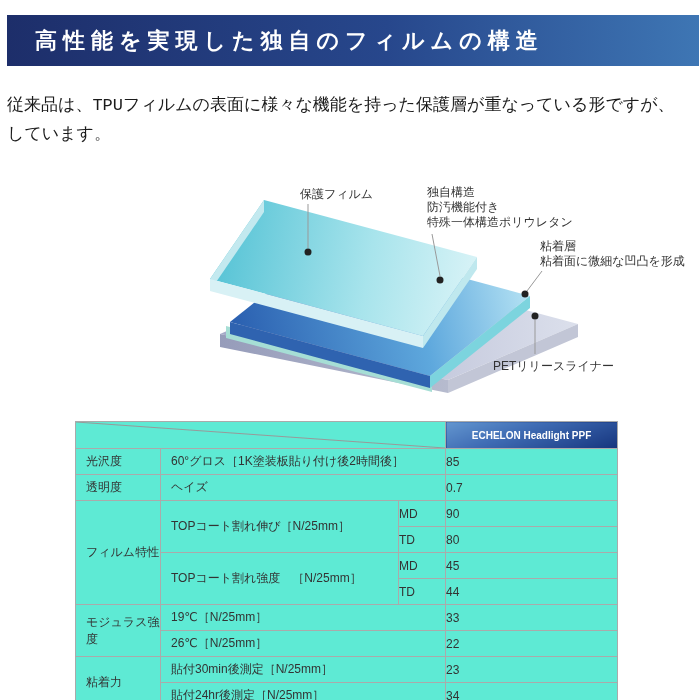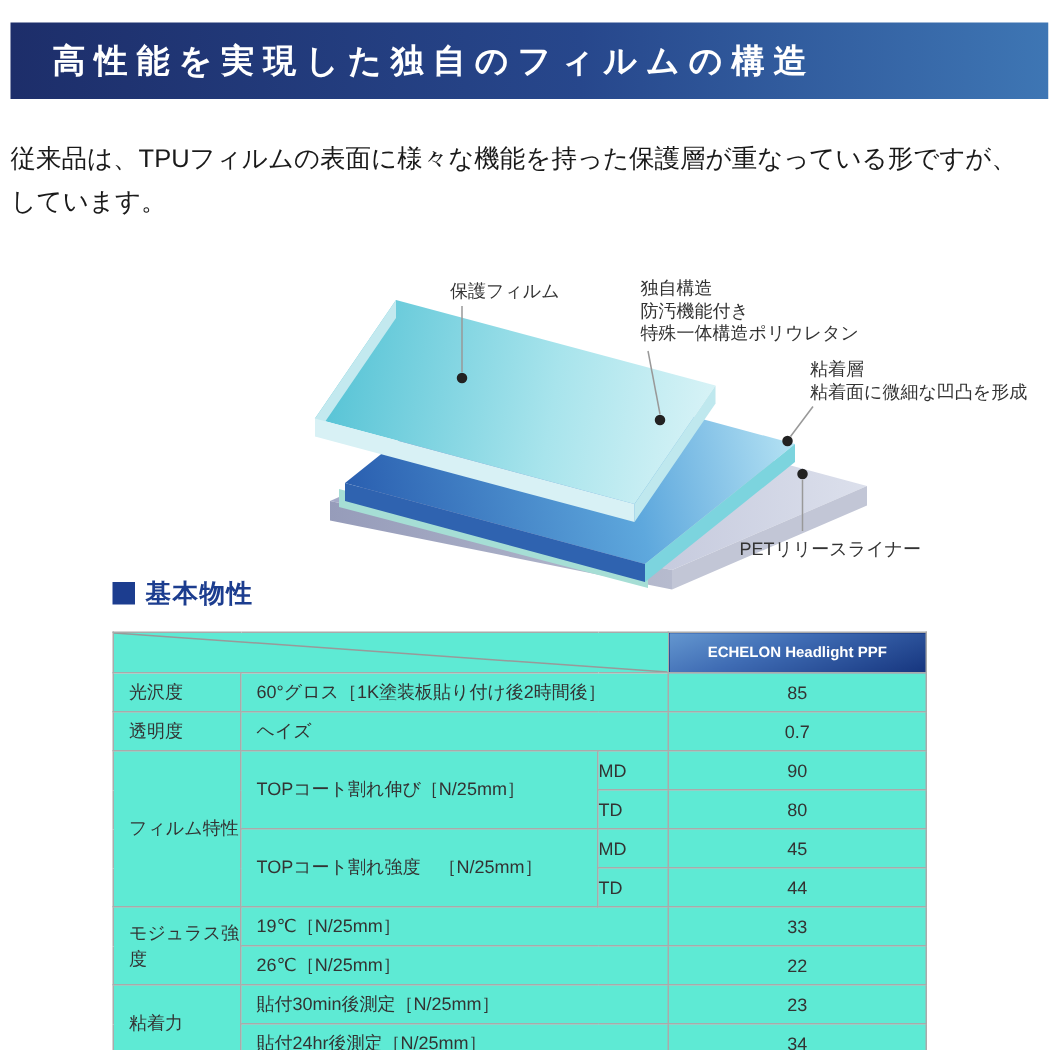--- a/index.html
+++ b/index.html
@@ -9,21 +9,21 @@
   
   .titlebar{position:absolute;left:7px;top:5px;right:0;height:51px;
             background:linear-gradient(90deg,#1d2e6a 0%,#27478c 55%,#3e76b4 100%);
             display:flex;align-items:center;}
   .titlebar-text{font-family:"DejaVu Serif","Liberation Serif",serif;
                  color:#ffffff;font-size:22px;font-weight:600;letter-spacing:6px;
                  padding-left:28px;white-space:nowrap;}
 
   
   .intro{position:absolute;left:7px;top:81px;width:688px;
-         font-size:17px;line-height:29px;color:#1a1a1a;}
+         font-size:17px;line-height:29px;color:#1a1a1a;font-family:Liberation Mono, monospace;}
   .intro div{white-space:nowrap;}
 
   
   .diagram{position:absolute;left:180px;top:166px;width:520px;height:222px;}
   .diagram svg{display:block;}
   .dlabel{font-size:12px;fill:#333;}
 
   
   .section-head{position:absolute;left:75px;top:374px;display:flex;align-items:center;}
   .section-square{width:15px;height:15px;background:#1c3d8f;margin-right:7px;}
@@ -33,21 +33,21 @@
   .spec-table{position:absolute;left:75px;top:411px;border-collapse:collapse;
               table-layout:fixed;width:542px;font-size:12px;color:#333;}
   .spec-table td{border:1px solid #aaa;padding:0 0 0 10px;height:25px;
                  vertical-align:middle;background:#5eead4;}
   .spec-table tr.hdr td{height:26px;}
   .spec-table td.diag-cell{position:relative;padding:0;border-right:1px solid #aaa;}
   .spec-table td.diag-cell svg{position:absolute;left:0;top:0;width:100%;height:100%;}
   .spec-table td.prod{background:linear-gradient(160deg,#6396cf 0%,#3f6cb4 40%,#16357e 100%);
                       color:#fff;font-weight:bold;text-align:center;padding:0;font-size:10px;}
   .spec-table td.c{padding:0;}
-  .spec-table td.v{text-align:center;padding:0;}
+  .spec-table td.v{text-align:left;padding:0;}
 </style>
 </head>
 <body>
 
 <div id="page">
 
   <div class="titlebar">
     <div class="titlebar-text">高性能を実現した独自のフィルムの構造</div>
   </div>
 
@@ -118,24 +118,20 @@
       <text class="dlabel" x="120" y="22">保護フィルム</text>
       <text class="dlabel" x="247" y="20">独自構造</text>
       <text class="dlabel" x="247" y="35">防汚機能付き</text>
       <text class="dlabel" x="247" y="50">特殊一体構造ポリウレタン</text>
       <text class="dlabel" x="360" y="74">粘着層</text>
       <text class="dlabel" x="360" y="89">粘着面に微細な凹凸を形成</text>
       <text class="dlabel" x="313" y="194">PETリリースライナー</text>
     </svg>
   </div>
 
-  <div class="section-head">
-    <span class="section-square"></span>
-    <span class="section-title">基本物性</span>
-  </div>
 
   <table class="spec-table">
     <colgroup>
         <col style="width:85px">
         <col style="width:238px">
         <col style="width:47px">
         <col style="width:172px">
       </colgroup>
     <tbody>
         <tr class="hdr">

